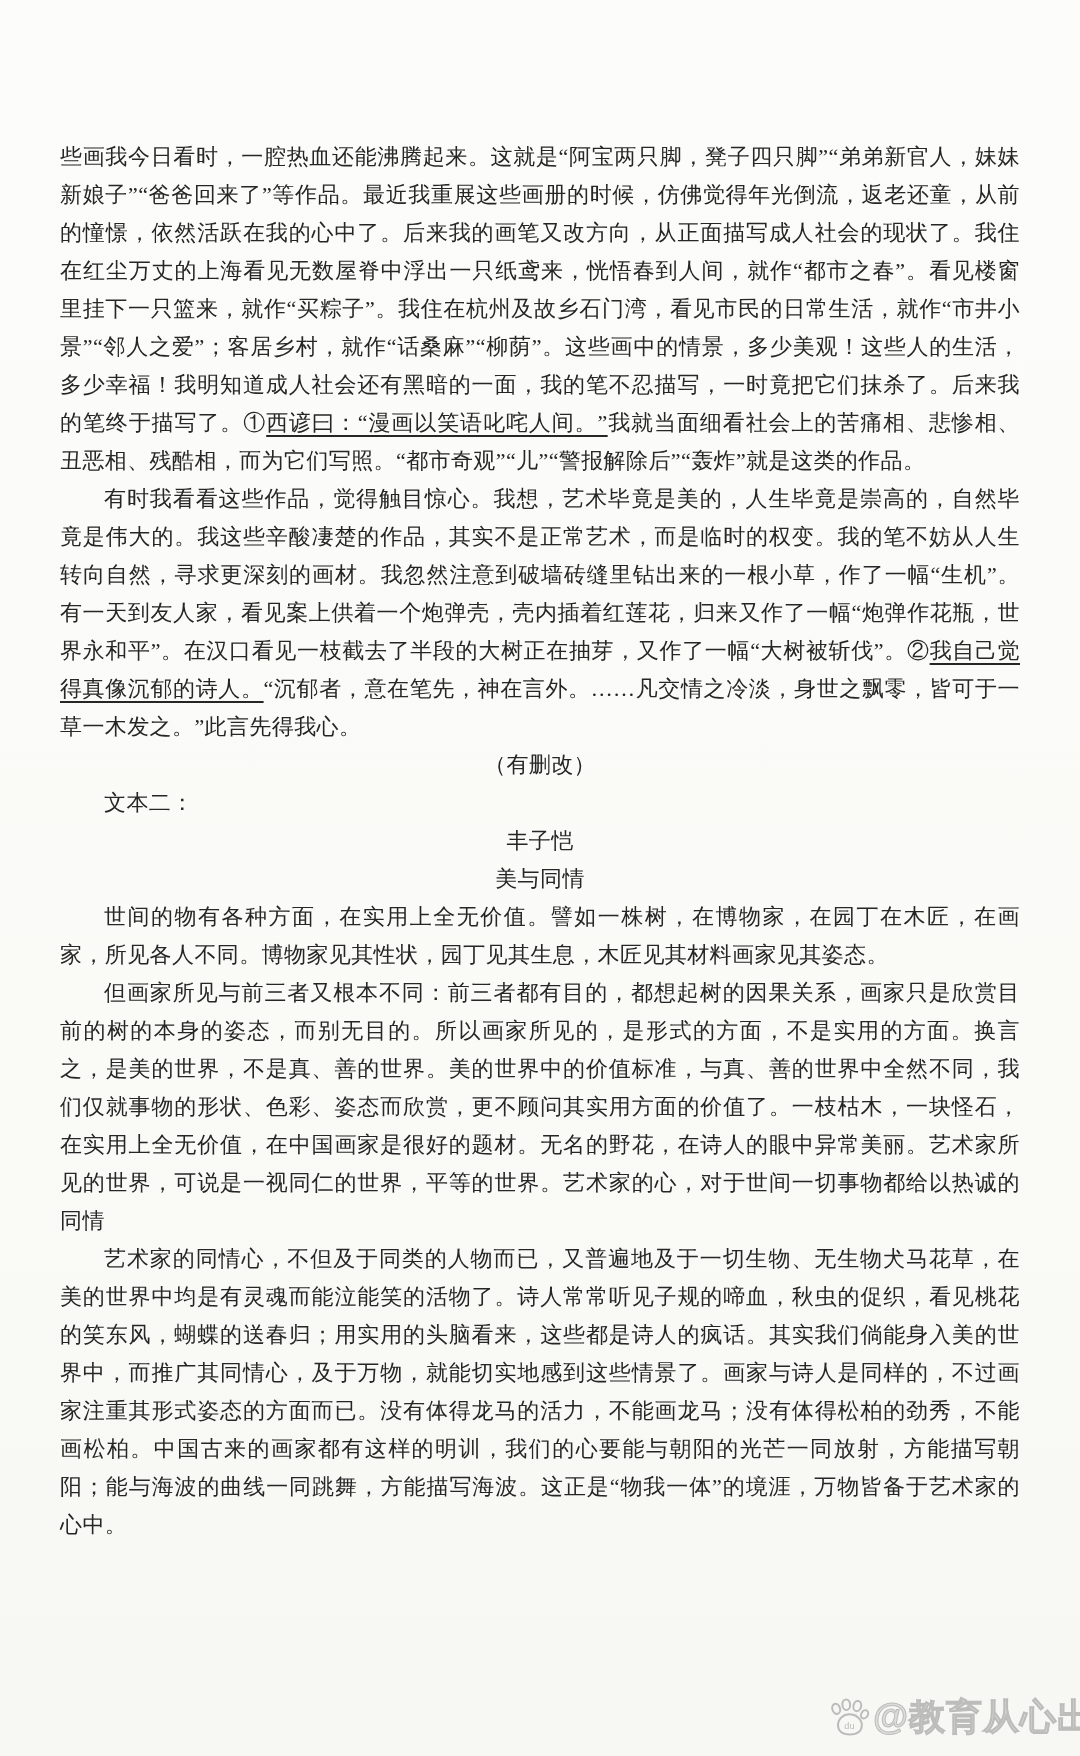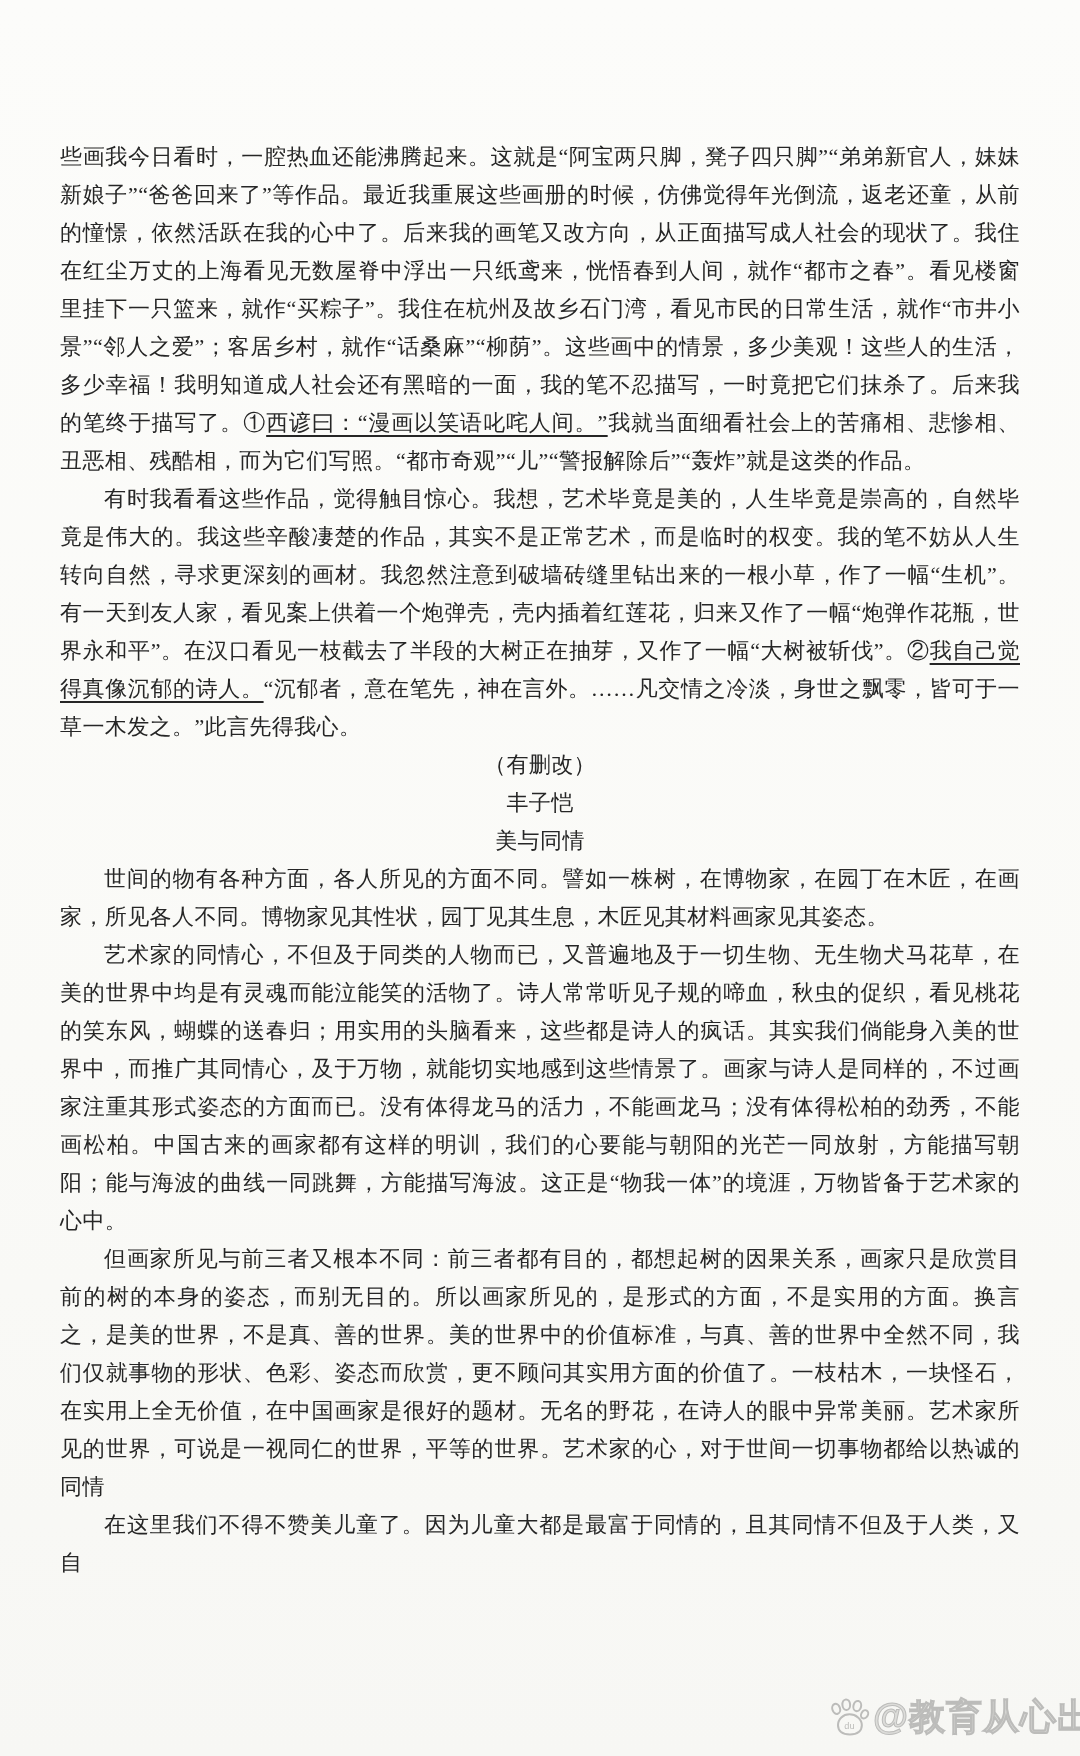--- a/index.html
+++ b/index.html
@@ -60,26 +60,26 @@
 </style>
 </head>
 <body>
 
 <div class="page">
 
   <div class="article">
       <p class="blk"><span>些画我今日看时，一腔热血还能沸腾起来。这就是“阿宝两只脚，凳子四只脚”“弟弟新官人，妹妹新娘子”“爸爸回来了”等作品。最近我重展这些画册的时候，仿佛觉得年光倒流，返老还童，从前的憧憬，依然活跃在我的心中了。后来我的画笔又改方向，从正面描写成人社会的现状了。我住在红尘万丈的上海看见无数屋脊中浮出一只纸鸢来，恍悟春到人间，就作“都市之春”。看见楼窗里挂下一只篮来，就作“买粽子”。我住在杭州及故乡石门湾，看见市民的日常生活，就作“市井小景”“邻人之爱”；客居乡村，就作“话桑麻”“柳荫”。这些画中的情景，多少美观！这些人的生活，多少幸福！我明知道成人社会还有黑暗的一面，我的笔不忍描写，一时竟把它们抹杀了。后来我的笔终于描写了。①</span><span class="u">西谚曰：“漫画以笑语叱咤人间。”</span><span>我就当面细看社会上的苦痛相、悲惨相、丑恶相、残酷相，而为它们写照。“都市奇观”“儿”“警报解除后”“轰炸”就是这类的作品。</span></p>
       <p class="blk indent"><span>有时我看看这些作品，觉得触目惊心。我想，艺术毕竟是美的，人生毕竟是崇高的，自然毕竟是伟大的。我这些辛酸凄楚的作品，其实不是正常艺术，而是临时的权变。我的笔不妨从人生转向自然，寻求更深刻的画材。我忽然注意到破墙砖缝里钻出来的一根小草，作了一幅“生机”。有一天到友人家，看见案上供着一个炮弹壳，壳内插着红莲花，归来又作了一幅“炮弹作花瓶，世界永和平”。在汉口看见一枝截去了半段的大树正在抽芽，又作了一幅“大树被斩伐”。②</span><span class="u">我自己觉得真像沉郁的诗人。</span><span>“沉郁者，意在笔先，神在言外。……凡交情之冷淡，身世之飘零，皆可于一草一木发之。”此言先得我心。</span></p>
       <p class="blk right"><span>（有删改）</span></p>
+      <p class="blk indent"><span>文本二：</span></p>
       <p class="blk center"><span>丰子恺</span></p>
       <p class="blk center"><span>美与同情</span></p>
-      <p class="blk indent"><span>世间的物有各种方面，各人所见的方面不同。譬如一株树，在博物家，在园丁在木匠，在画家，所见各人不同。博物家见其性状，园丁见其生息，木匠见其材料画家见其姿态。</span></p>
+      <p class="blk indent"><span>世间的物有各种方面，在实用上全无价值。譬如一株树，在博物家，在园丁在木匠，在画家，所见各人不同。博物家见其性状，园丁见其生息，木匠见其材料画家见其姿态。</span></p>
+      <p class="blk indent"><span>但画家所见与前三者又根本不同：前三者都有目的，都想起树的因果关系，画家只是欣赏目前的树的本身的姿态，而别无目的。所以画家所见的，是形式的方面，不是实用的方面。换言之，是美的世界，不是真、善的世界。美的世界中的价值标准，与真、善的世界中全然不同，我们仅就事物的形状、色彩、姿态而欣赏，更不顾问其实用方面的价值了。一枝枯木，一块怪石，在实用上全无价值，在中国画家是很好的题材。无名的野花，在诗人的眼中异常美丽。艺术家所见的世界，可说是一视同仁的世界，平等的世界。艺术家的心，对于世间一切事物都给以热诚的同情</span></p>
       <p class="blk indent"><span>艺术家的同情心，不但及于同类的人物而已，又普遍地及于一切生物、无生物犬马花草，在美的世界中均是有灵魂而能泣能笑的活物了。诗人常常听见子规的啼血，秋虫的促织，看见桃花的笑东风，蝴蝶的送春归；用实用的头脑看来，这些都是诗人的疯话。其实我们倘能身入美的世界中，而推广其同情心，及于万物，就能切实地感到这些情景了。画家与诗人是同样的，不过画家注重其形式姿态的方面而已。没有体得龙马的活力，不能画龙马；没有体得松柏的劲秀，不能画松柏。中国古来的画家都有这样的明训，我们的心要能与朝阳的光芒一同放射，方能描写朝阳；能与海波的曲线一同跳舞，方能描写海波。这正是“物我一体”的境涯，万物皆备于艺术家的心中。</span></p>
-      <p class="blk indent"><span>但画家所见与前三者又根本不同：前三者都有目的，都想起树的因果关系，画家只是欣赏目前的树的本身的姿态，而别无目的。所以画家所见的，是形式的方面，不是实用的方面。换言之，是美的世界，不是真、善的世界。美的世界中的价值标准，与真、善的世界中全然不同，我们仅就事物的形状、色彩、姿态而欣赏，更不顾问其实用方面的价值了。一枝枯木，一块怪石，在实用上全无价值，在中国画家是很好的题材。无名的野花，在诗人的眼中异常美丽。艺术家所见的世界，可说是一视同仁的世界，平等的世界。艺术家的心，对于世间一切事物都给以热诚的同情</span></p>
-      <p class="blk indent"><span>在这里我们不得不赞美儿童了。因为儿童大都是最富于同情的，且其同情不但及于人类，又自</span></p>
     </div>
 
   <div class="watermark">
     <svg class="paw" viewBox="0 0 48 48">
       <g fill="none" stroke="#bcbcba" stroke-width="2.2">
         <ellipse cx="10" cy="14" rx="4.2" ry="5.6" transform="rotate(-18 10 14)"></ellipse>
         <ellipse cx="21" cy="9.5" rx="4.2" ry="5.8" transform="rotate(-4 21 9.5)"></ellipse>
         <ellipse cx="33" cy="11" rx="4.2" ry="5.6" transform="rotate(14 33 11)"></ellipse>
         <ellipse cx="41" cy="20" rx="3.6" ry="4.8" transform="rotate(30 41 20)"></ellipse>
         <path d="M12 32c0-7 5.5-12 12.5-12S38 25 38 32c0 6-4.5 10-13 10S12 38 12 32z"></path>

